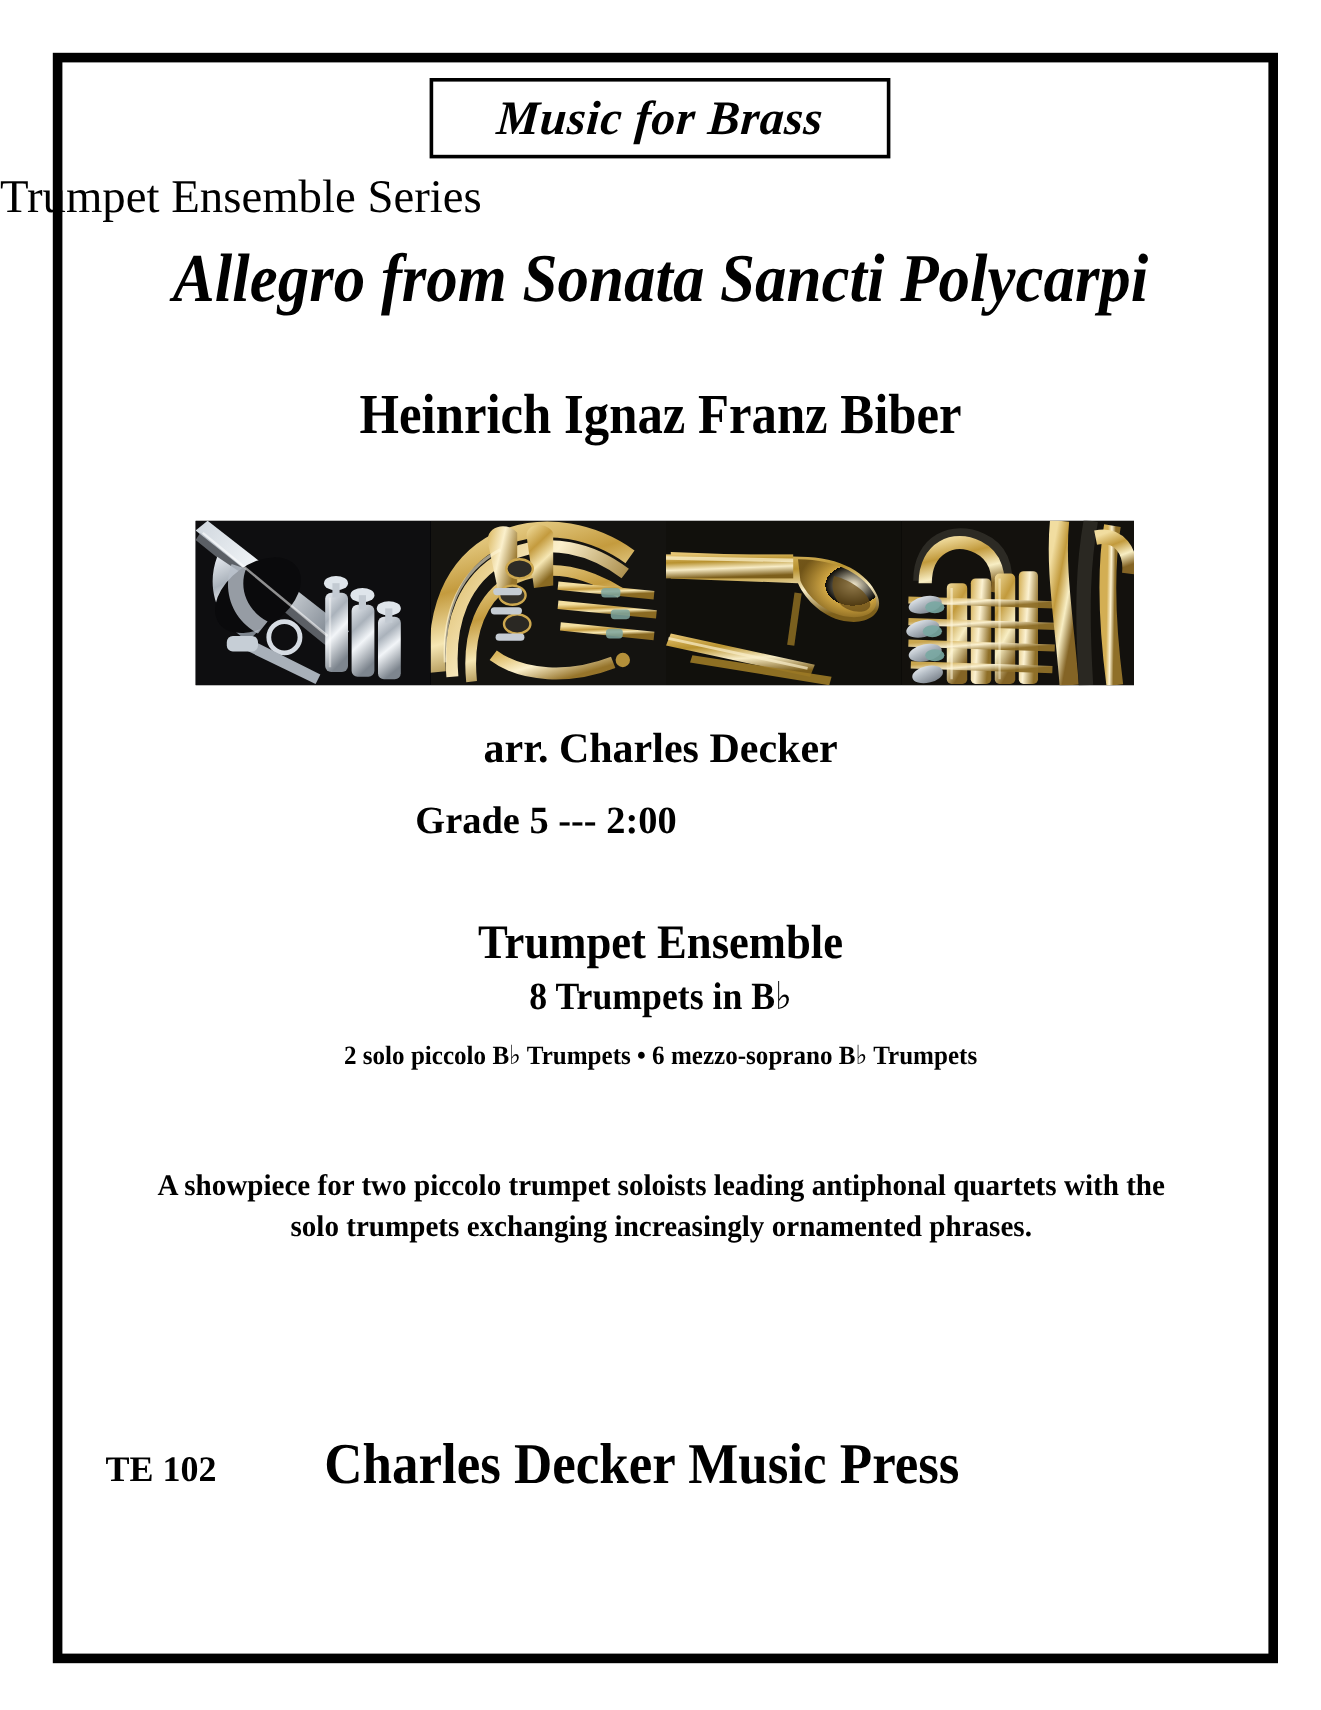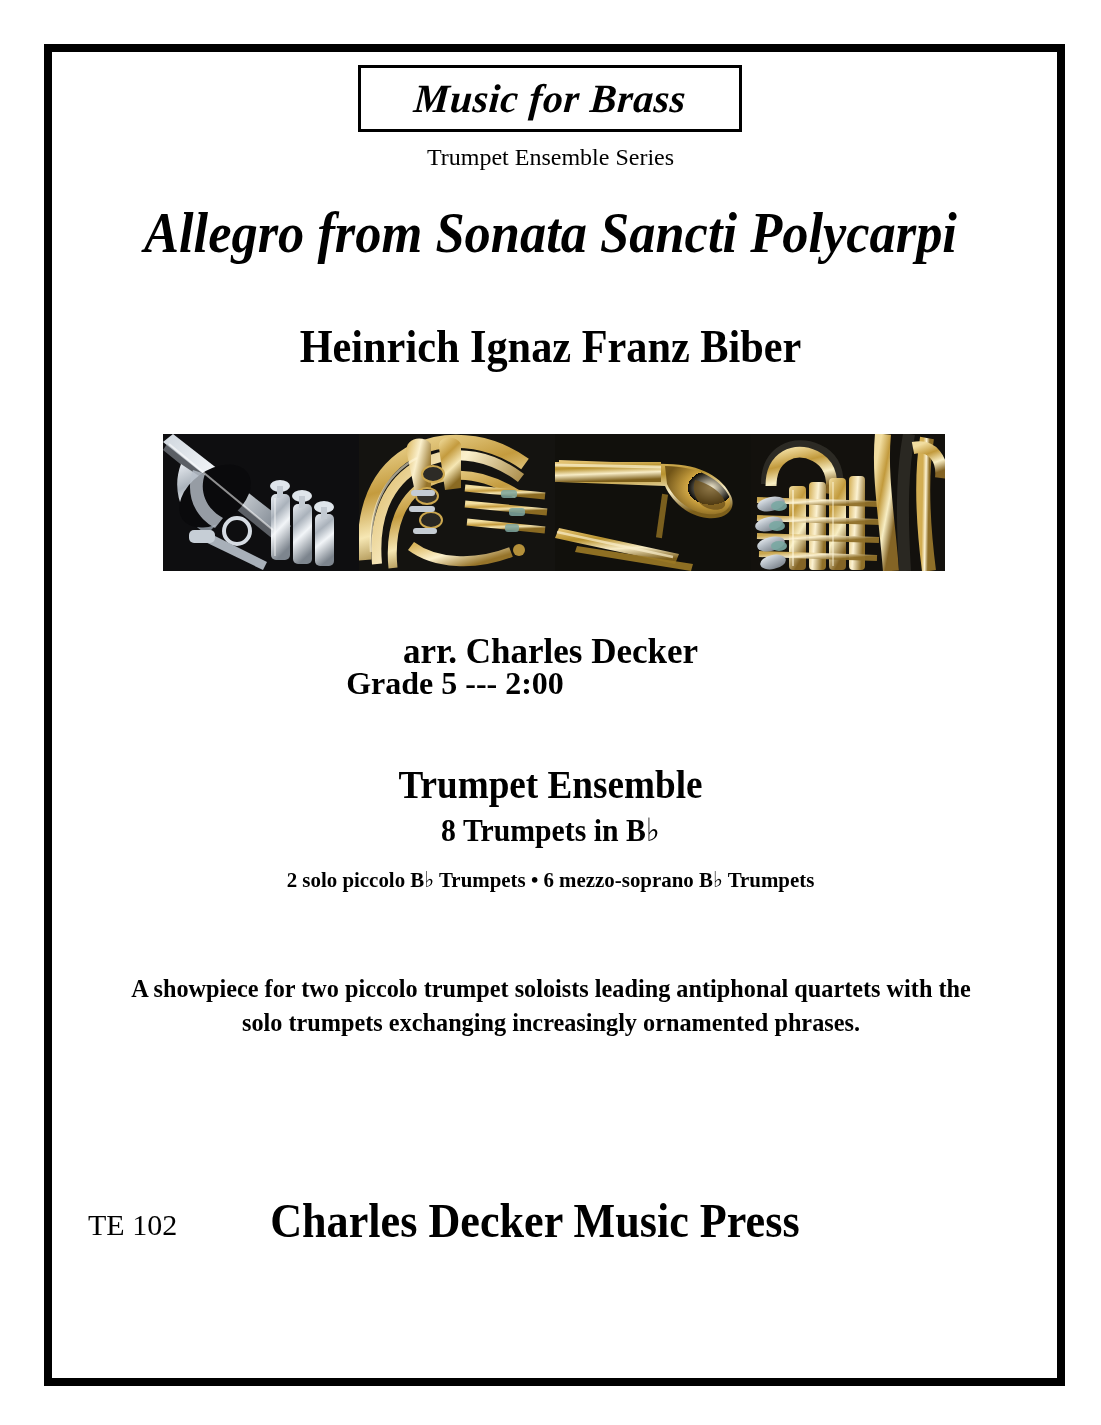--- a/index.html
+++ b/index.html
@@ -56,22 +56,21 @@
     line-height: 1;
     transform: skewX(-4deg);
     white-space: nowrap;
   }
 
   #series-sub {
     position: absolute;
     left: 0;
     top: 144px;
     width: 1101px;
-    text-align: center;
-    font-size: 24px;
+    font-size: 39px;
     font-weight: normal;
     line-height: 1.1;
     white-space: nowrap;
   }
 
   
   #work-title {
     position: absolute;
     left: 0;
     top: 203px;
@@ -122,21 +121,20 @@
   #arranger {
     position: absolute;
     left: 0;
     top: 605px;
     width: 1101px;
     text-align: center;
     font-size: 35px;
     font-weight: bold;
     line-height: 1.1;
     white-space: nowrap;
-    margin-top: 28px;
   }
   #grade {
     position: absolute;
     left: 0;
     top: 666px;
     width: 910px;
     text-align: center;
     font-size: 32px;
     font-weight: bold;
     line-height: 1.1;
@@ -193,21 +191,21 @@
     line-height: 1.34;
     transform: scaleX(0.97);
   }
 
   
   #catalog {
     position: absolute;
     left: 88px;
     top: 1208px;
     font-size: 30px;
-    font-weight: normal;
+    font-weight: bold;
     line-height: 1.1;
     white-space: nowrap;
   }
   #publisher {
     position: absolute;
     left: 0;
     top: 1195px;
     width: 1101px;
     text-align: center;
     font-size: 48px;

